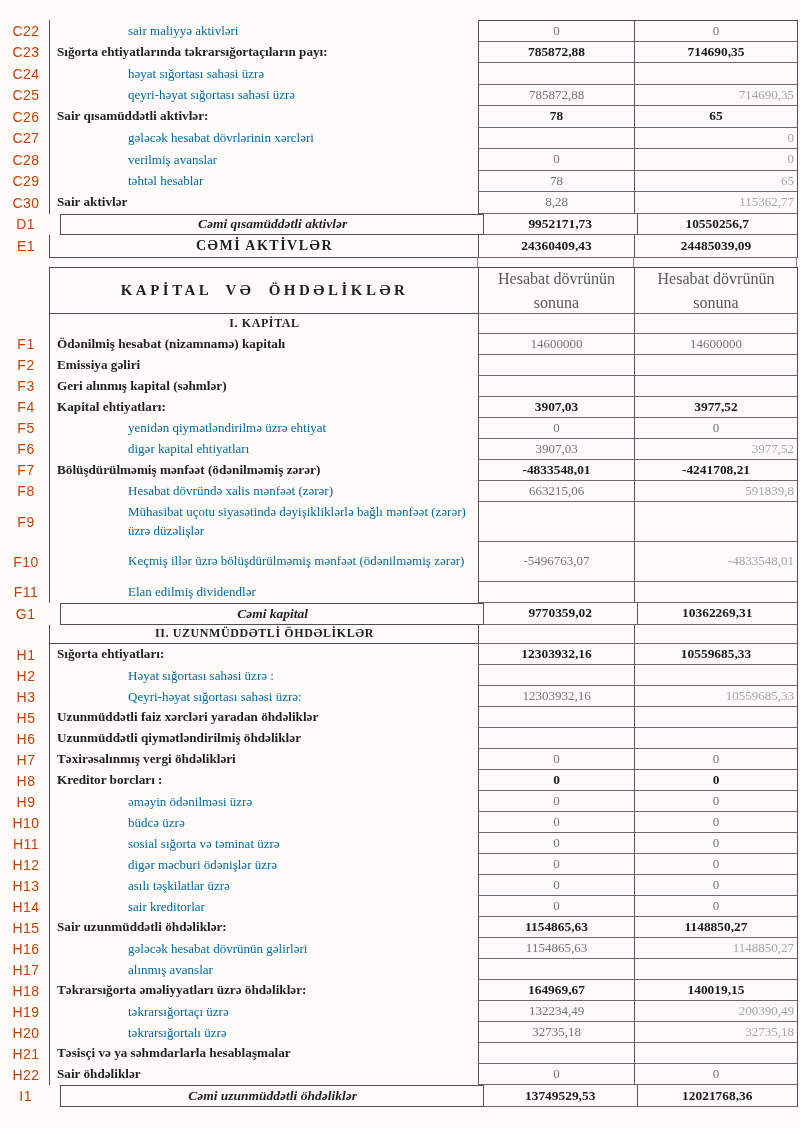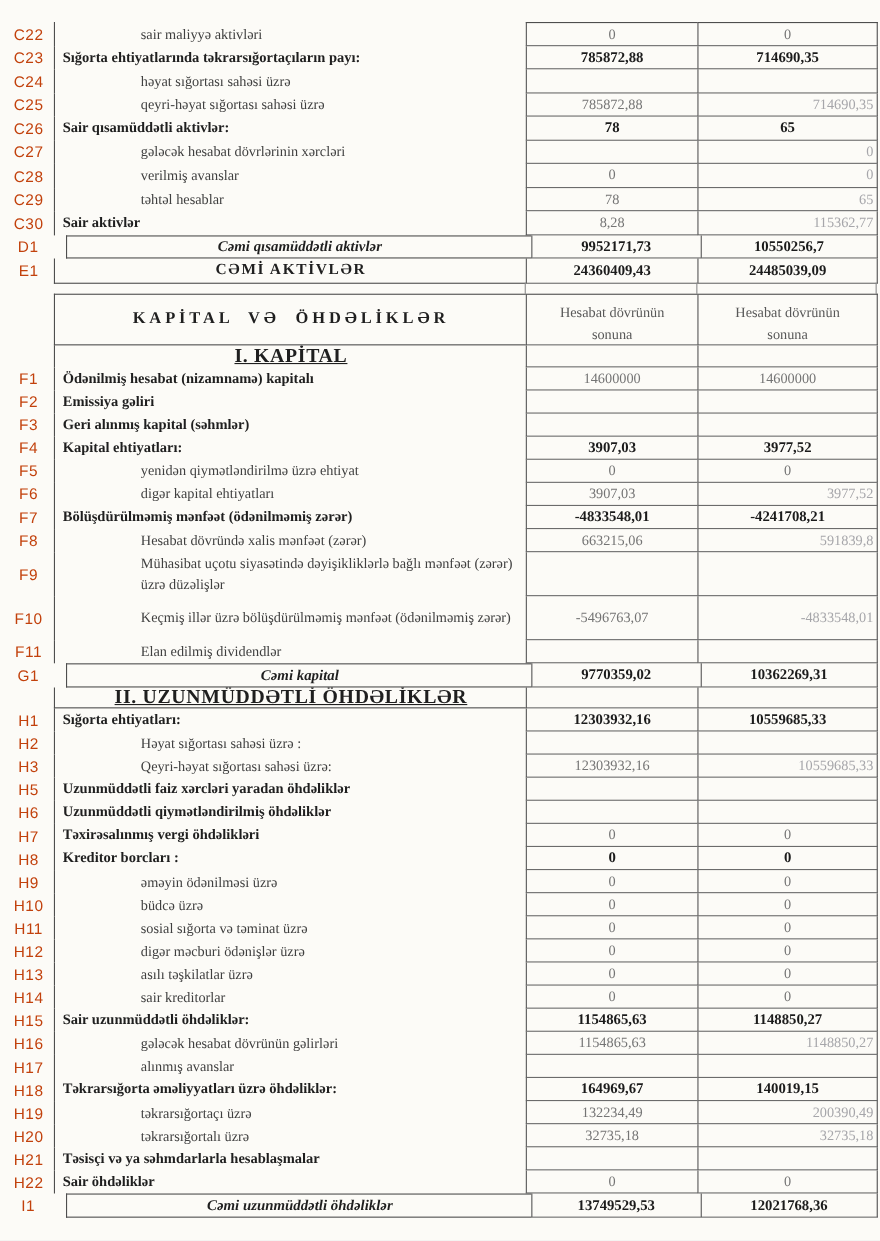--- a/index.html
+++ b/index.html
@@ -25,34 +25,34 @@
     width:46px;justify-content:center;
     font-family:"Liberation Sans", sans-serif;font-size:14px;color:#c2410c;letter-spacing:.5px;
   }
   .c-label{width:429px;border-left:1.4px solid #4e4e4e;padding:0 6px 0 7px;}
   .c-v{border-left:1px solid #565656;border-bottom:1px solid #6b6b6b;justify-content:center;font-size:13px;}
   .c-v1{width:156px;}
   .c-v2{width:164px;border-right:1.4px solid #4e4e4e;}
   .row-first .c-v{border-top:1.4px solid #4e4e4e;}
 
   .lbl-main{font-weight:bold;font-size:13.2px;line-height:1.1;}
-  .lbl-sub,.lbl-sub2{padding-left:78px;color:#404040;font-size:13px;}
+  .lbl-sub,.lbl-sub2{padding-left:78px;color:#0369a1;font-size:13px;}
   .lbl-sub2{line-height:1.4;}
   .lbl-total{justify-content:center;font-style:italic;font-weight:bold;font-size:13.5px;margin-left:12px;}
   .lbl-grand{justify-content:center;font-weight:bold;font-size:14px;letter-spacing:1.5px;}
-  .lbl-section{justify-content:center;font-weight:bold;font-size:18px;letter-spacing:.6px;text-decoration:underline;}
+  .lbl-section{justify-content:center;font-weight:bold;font-size:12px;letter-spacing:.6px;}
   .lbl-header{justify-content:center;font-weight:bold;font-size:15px;letter-spacing:3.5px;word-spacing:7px;font-family:Liberation Serif, serif;}
   .lb-t{border-top:1.4px solid #4e4e4e;}
   .lb-b{border-bottom:1.4px solid #4e4e4e;}
 
   .s-b{font-weight:bold;color:#1b1b1b;font-size:13.4px;}
   .s-g{color:#747474;}
   .s-f{color:#a6a6aa;justify-content:flex-end;padding-right:3px;}
 
-  .c-hv{color:#585858;font-size:13px;line-height:1.5;text-align:center;align-items:flex-end;}
+  .c-hv{color:#585858;font-size:16px;line-height:1.5;text-align:center;}
   .c-hv span{display:block;width:120px;}
 
   .col-stub{position:absolute;top:257px;height:10px;width:0;border-left:1px solid #8a8a8a;}
   .stub-1{left:477px;} .stub-2{left:633px;} .stub-3{left:796px;}
 </style>
 </head>
 <body>
 
 <div class="page">
 

